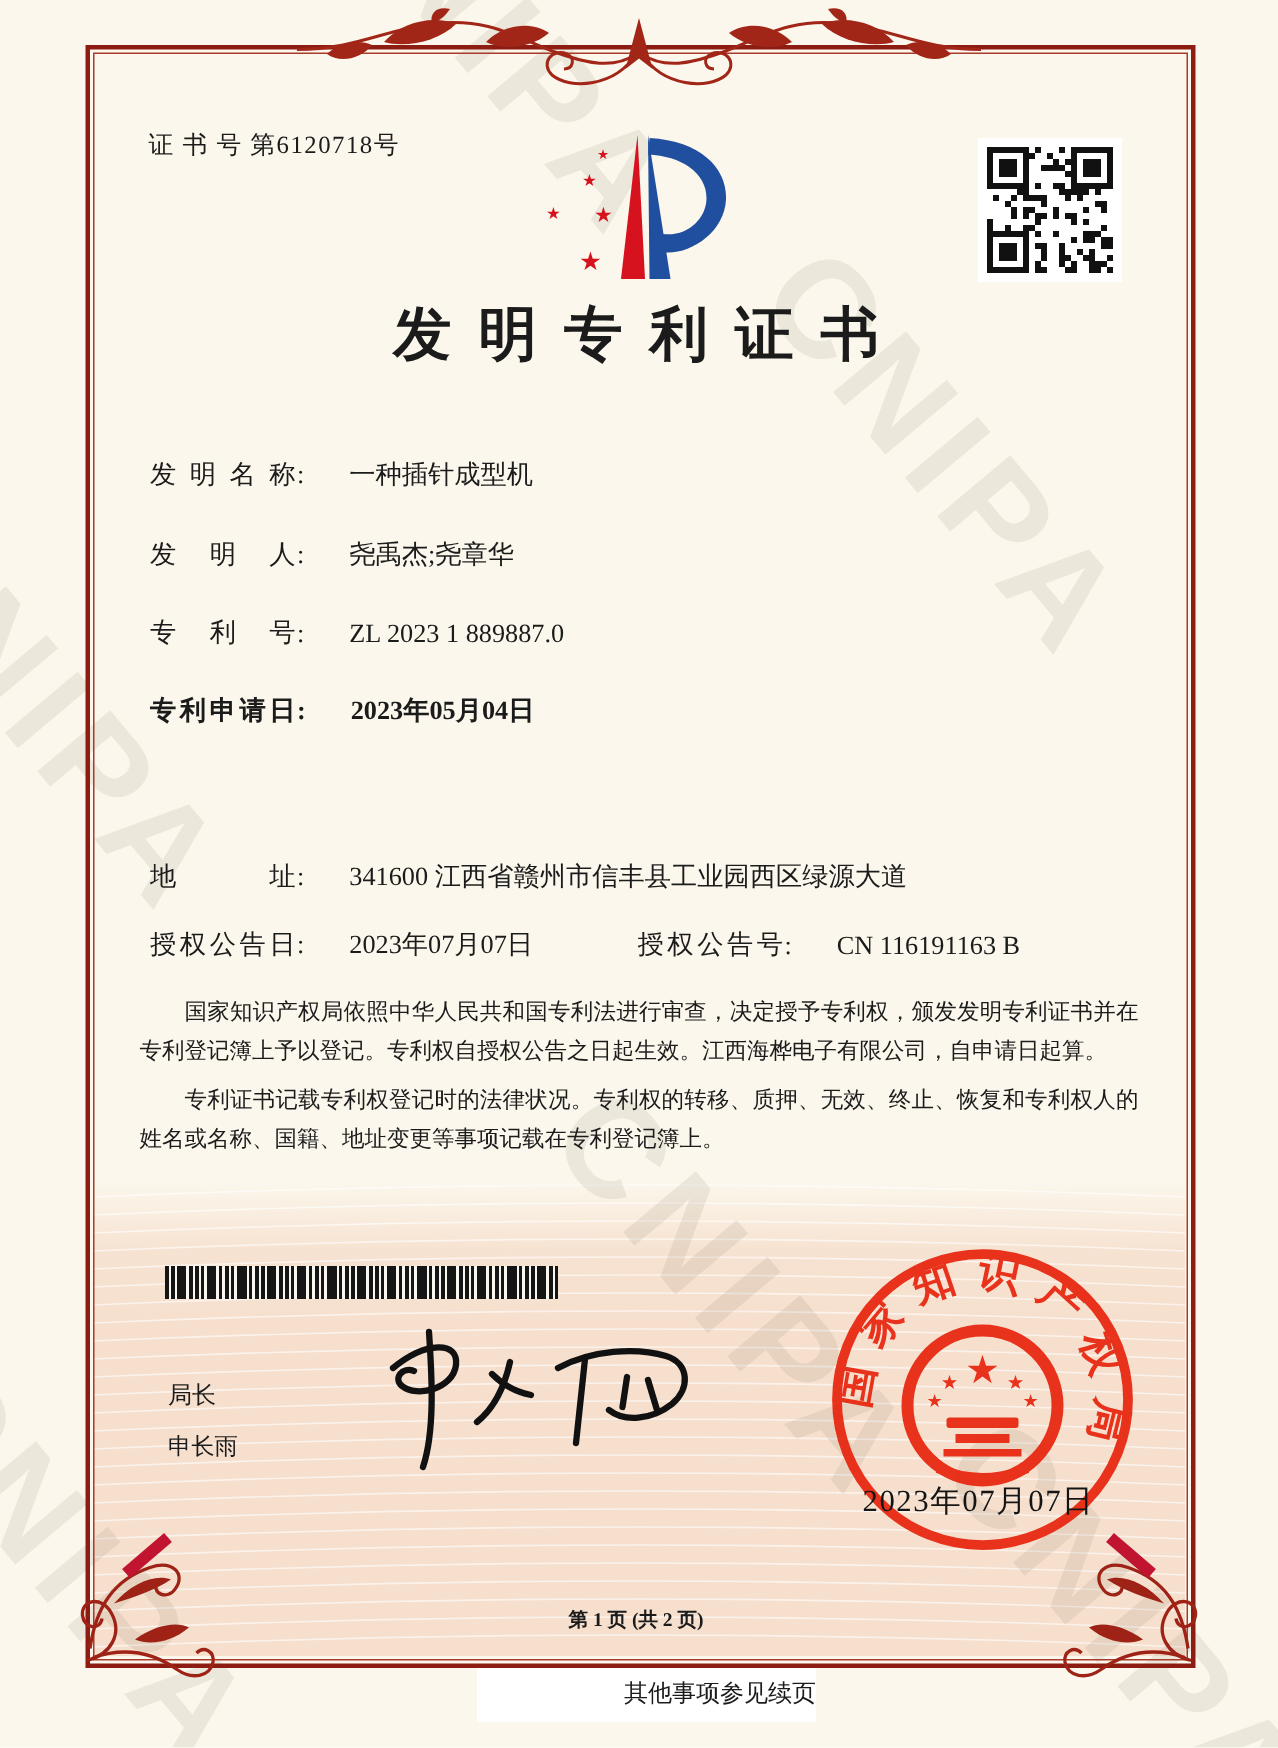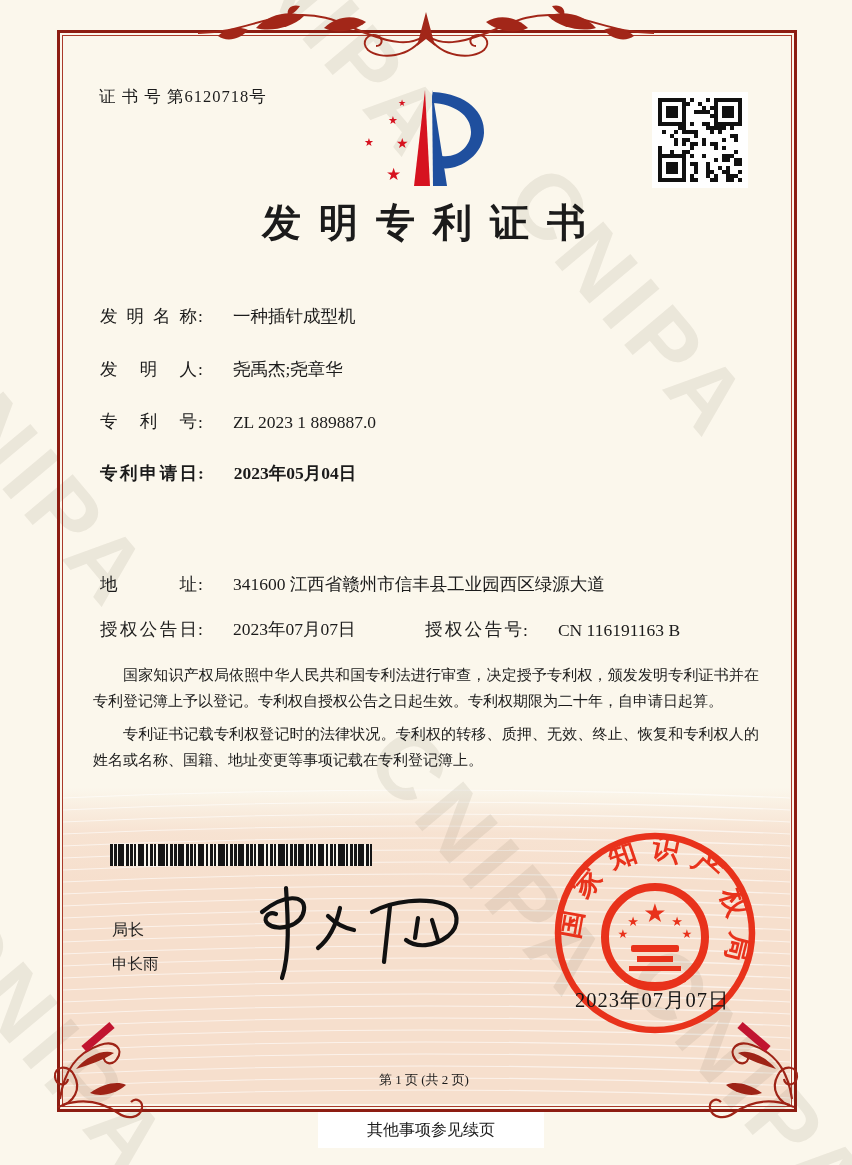--- a/index.html
+++ b/index.html
@@ -50,24 +50,24 @@
     background-image:
       repeating-linear-gradient(90deg,#151515 0 2px,rgba(0,0,0,0) 2px 4px),
       repeating-linear-gradient(90deg,#151515 0 3px,rgba(0,0,0,0) 3px 10px),
       repeating-linear-gradient(90deg,#151515 0 1px,#f8f6ee 1px 6px);
   }
   .signer-title{left:112px;top:920px;font-family:"Liberation Sans",sans-serif;font-size:16px;z-index:3;}
   .signer-name{left:112px;top:954px;font-family:"Liberation Sans",sans-serif;font-size:15.5px;z-index:3;}
   .sig{left:232px;top:878px;width:256px;height:110px;z-index:3;}
   .seal{left:547px;top:827px;width:216px;height:216px;z-index:3;opacity:0.93;}
   .seal-date{left:575px;top:986px;font-size:20.5px;letter-spacing:1px;z-index:4;color:#151515;}
-  .page-no{left:57px;top:1071px;width:734px;text-align:center;font-size:13px;z-index:3;}
+  .page-no{left:57px;top:1071px;width:734px;text-align:center;font-size:13px;z-index:3;font-weight:bold;}
   .note{
     left:318px;top:1112px;width:226px;height:36px;background:#ffffff;z-index:3;
-    text-align:center;line-height:36px;font-size:16px;
+    text-align:right;line-height:36px;font-size:16px;
   }
 </style>
 </head>
 <body>
 
 <div class="page">
 
   <div class="waves-box">
     <svg id="waves" viewBox="0 0 728 316" preserveAspectRatio="none">
         <path d="M0 10 Q364 -6 728 10" class="wave"></path>
@@ -278,21 +278,21 @@
     <span class="row-label">地址</span><span class="colon">:</span><span class="row-value">341600 江西省赣州市信丰县工业园西区绿源大道</span>
   </div>
   <div class="row" style="top:617px;">
     <span class="row-label">授权公告日</span><span class="colon">:</span><span class="row-value">2023年07月07日</span>
     <span class="grant-2">
       <span class="row-label">授权公告号</span><span class="colon">:</span><span class="row-value">CN 116191163 B</span>
     </span>
   </div>
 
   <div class="paras">
-    <p>国家知识产权局依照中华人民共和国专利法进行审查，决定授予专利权，颁发发明专利证书并在专利登记簿上予以登记。专利权自授权公告之日起生效。专利权期限为二十年，自申请日起算。</p>
+    <p>国家知识产权局依照中华人民共和国专利法进行审查，决定授予专利权，颁发发明专利证书并在专利登记簿上予以登记。专利权自授权公告之日起生效。江西海桦电子有限公司，自申请日起算。</p>
     <p>专利证书记载专利权登记时的法律状况。专利权的转移、质押、无效、终止、恢复和专利权人的姓名或名称、国籍、地址变更等事项记载在专利登记簿上。</p>
   </div>
 
   <div class="abs barcode"></div>
 
   <div class="abs signer-title">局长</div>
   <div class="abs signer-name">申长雨</div>
 
   <svg class="abs sig" viewBox="0 0 256 110">
     <g stroke="#111111" stroke-width="4.2" stroke-linecap="round" fill="none">

